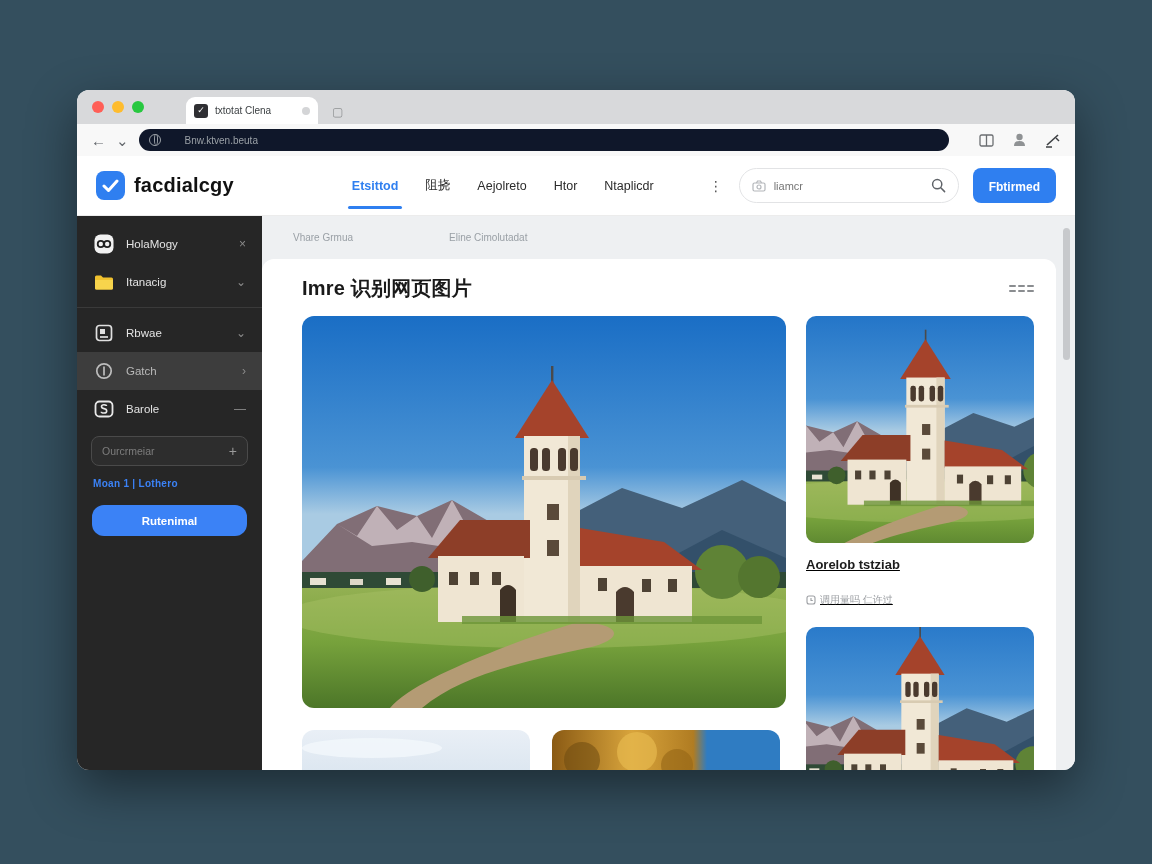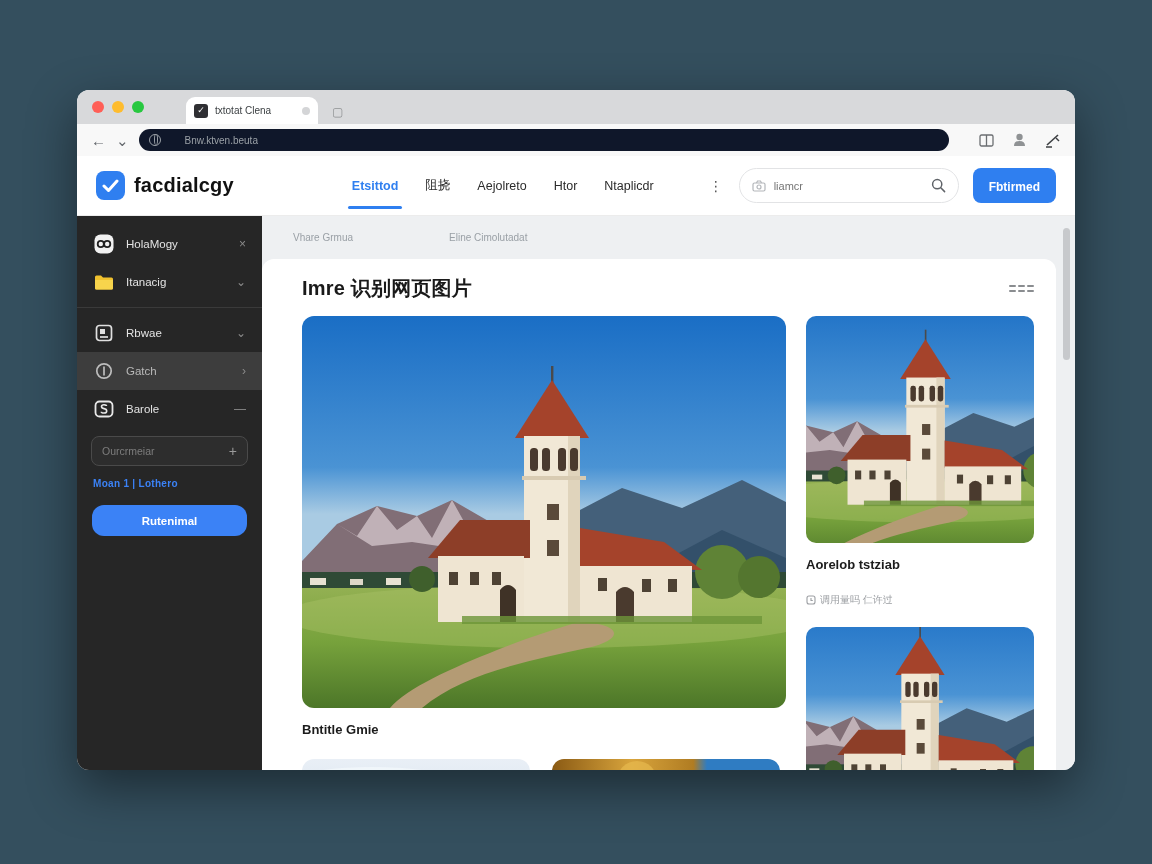--- a/index.html
+++ b/index.html
@@ -76,21 +76,21 @@
   .crumbs { height:43px; display:flex; align-items:center; gap:96px; padding:0 31px; flex:none; }
   .crumb { font-size:10px; color:#9aa0a6; }
   .content-card { flex:1; background:#fff; border-radius:12px 12px 0 0; margin-right:19px; padding:16px 22px 0 40px; overflow:hidden; }
   .title-row { display:flex; align-items:center; justify-content:space-between; margin-bottom:14px; }
   .page-title { font-size:20px; font-weight:700; color:#1a1a1a; letter-spacing:.2px; }
   .view-toggle { display:grid; grid-template-columns:repeat(3,7px); grid-auto-rows:2.5px; gap:2.5px 2px; }
   .view-toggle i { background:#8a8d90; border-radius:1px; }
 
   .grid { display:flex; gap:20px; }
   .col-left { width:484px; flex:none; }
-  .col-right { width:228px; flex:none; }
+  .col-right { width:228px; flex:none;text-decoration:underline; }
   .imgcard { border-radius:12px; overflow:hidden; display:block; position:relative; }
   .imgcard svg { display:block; width:100%; height:100%; }
   .img-big { width:484px; height:392px; }
   .img-sm1 { width:228px; height:227px; border-radius:10px; }
   .img-sm2 { width:228px; height:200px; border-radius:10px; margin-top:20px; }
   .cap-title { font-size:13px; font-weight:700; color:#1c1c1c; margin-top:14px; }
   .cap-meta { display:flex; align-items:center; gap:4px; margin-top:21px; color:#9b9ea2; font-size:10px; }
   .cap-title.sm { margin-top:14px; }
   .partials { display:flex; gap:22px; margin-top:22px; }
   .partialcard { width:228px; height:60px; border-radius:12px 12px 0 0; overflow:hidden; }
@@ -328,21 +328,20 @@
           </div>
 
           <div class="grid">
 
             <div class="col-left">
               <a class="imgcard img-big">
                 <svg viewBox="0 0 484 392" preserveAspectRatio="xMidYMid slice">
                     <use href="#scene-sym"></use>
                   </svg>
               </a>
-              <div class="cap-title">Bntitle Gmie</div>
               <div class="partials">
                 <a class="partialcard">
                   <svg viewBox="0 0 228 60" preserveAspectRatio="none">
                       <rect width="228" height="60" fill="url(#paleG)"></rect>
                       <ellipse cx="70" cy="18" rx="70" ry="10" fill="#f3f7fb" opacity=".8"></ellipse>
                     </svg>
                 </a>
                 <a class="partialcard">
                   <svg viewBox="0 0 228 60" preserveAspectRatio="none">
                       <rect width="228" height="60" fill="url(#autumnG)"></rect>

